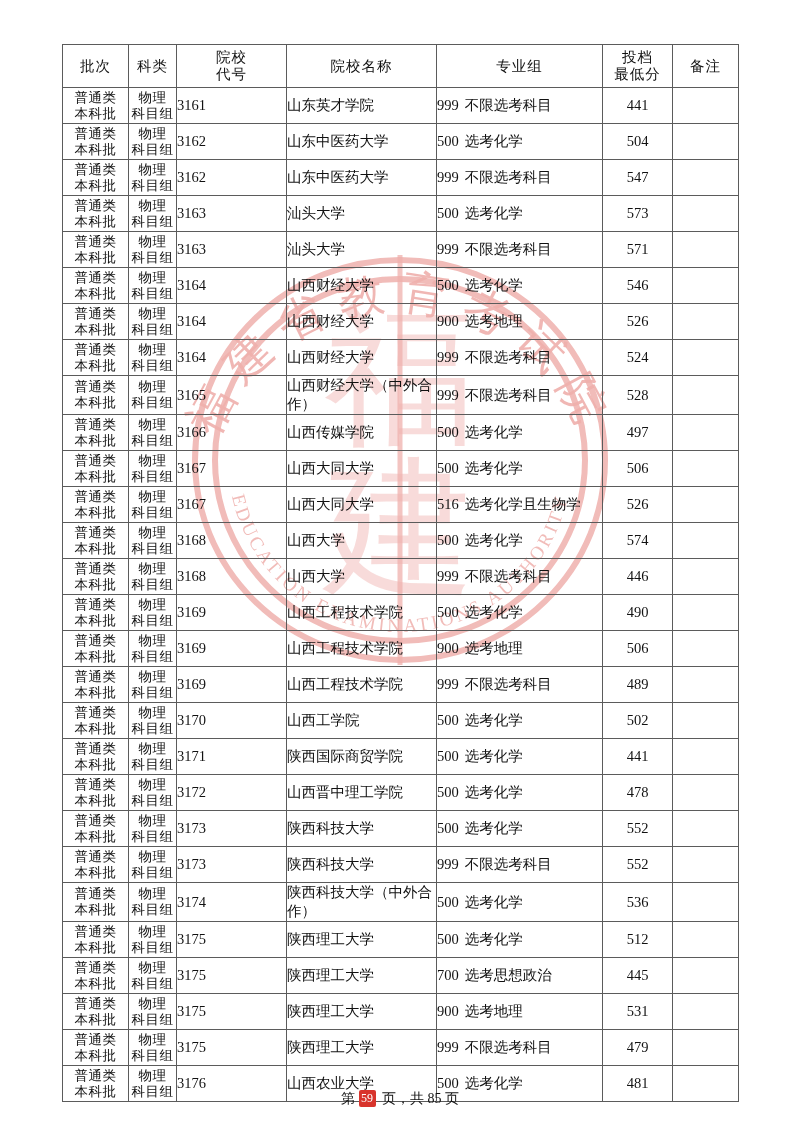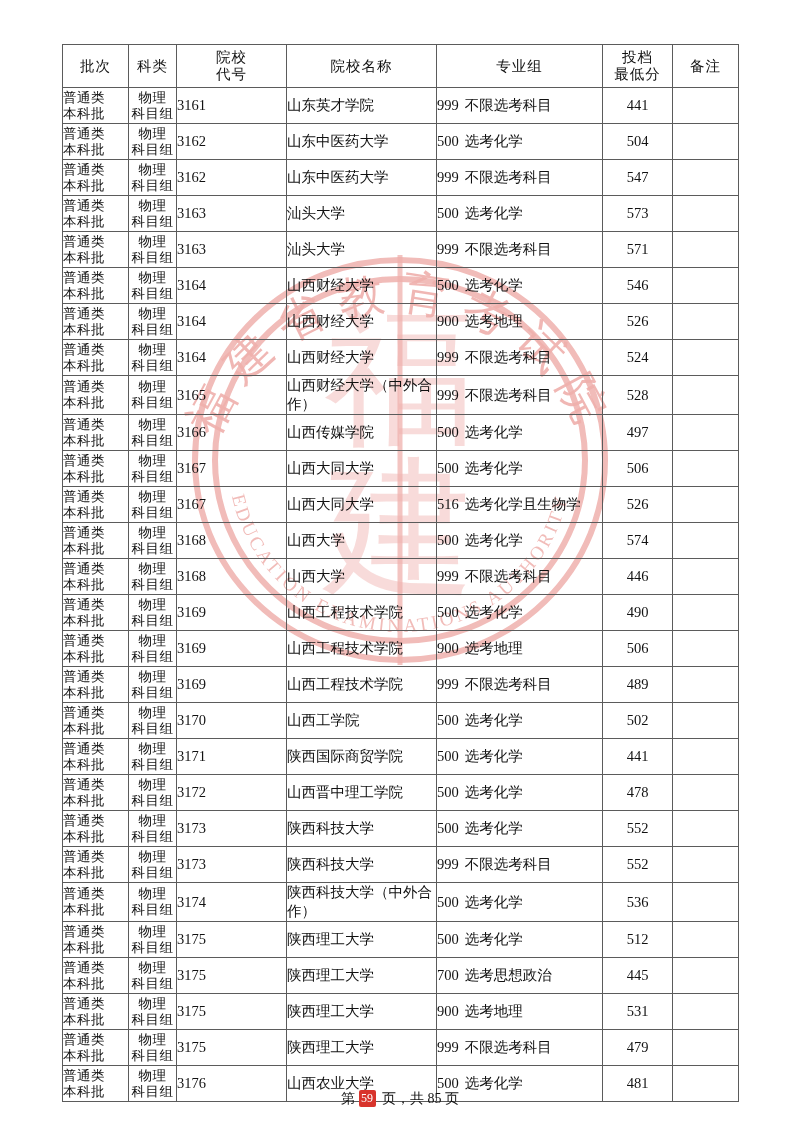--- a/index.html
+++ b/index.html
@@ -75,20 +75,21 @@
     letter-spacing: 1px;
   }
   thead th .two-line {
     display: block;
   }
   tbody td {
     height: 35px;
     font-size: 14px;
   }
   .c-pici {
+    text-align: center;
     font-size: 13.5px;
     line-height: 1.18;
     letter-spacing: 0.5px;
   }
   .c-kelei {
     text-align: center;
     font-size: 13.5px;
     line-height: 1.18;
     letter-spacing: 0.5px;
   }

